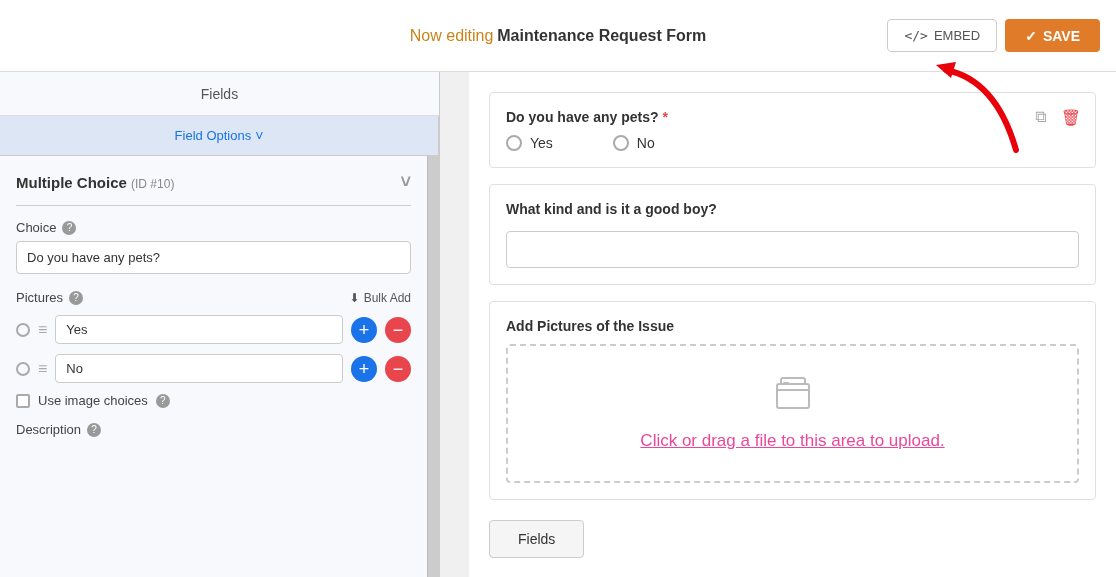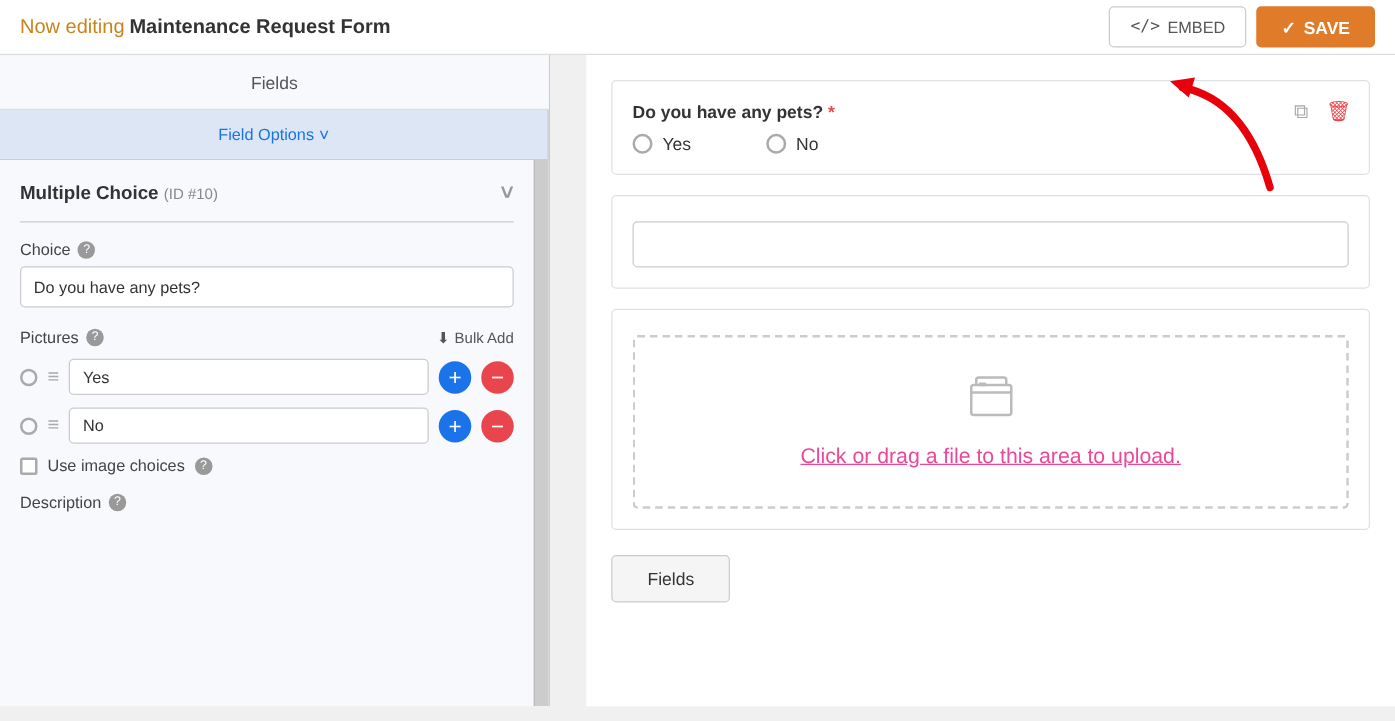--- a/index.html
+++ b/index.html
@@ -2,24 +2,24 @@
 <html><head>
   <meta charset="utf-8">
   <style>
     * { box-sizing: border-box; margin: 0; padding: 0; font-family: -apple-system, BlinkMacSystemFont, 'Segoe UI', Arial, sans-serif; }
     body { background: #f0f0f0; width: 1116px; height: 577px; overflow: hidden; font-size: 14px; }
 
     
     .top-bar {
       background: #fff;
       border-bottom: 1px solid #ddd;
-      height: 44px;
-      display: flex;
-      align-items: center;
-      justify-content: flex-start;
+      height: 72px;
+      display: flex;
+      align-items: center;
+      justify-content: center;
       position: relative;
       padding: 0 16px;
     }
     .top-bar-buttons {
       position: absolute;
       right: 16px;
       display: flex;
       gap: 8px;
     }
     .btn-embed {
@@ -529,25 +529,31 @@
         </div>
         <div class="radio-option">
           <div class="radio-circle"></div>
           <span>No</span>
         </div>
       </div>
     </div>
 
     
     <div class="form-section">
+      <div class="form-section-title">
+        <span>What kind and is it a good boy?</span>
+      </div>
       <input class="text-field-input" type="text" style="">
     </div>
 
     
     <div class="form-section">
+      <div class="form-section-title">
+        <span>Add Pictures of the Issue</span>
+      </div>
       <div class="upload-area">
         <div class="upload-icon">
           <svg width="40" height="36" viewBox="0 0 40 36" fill="none" xmlns="http://www.w3.org/2000/svg">
             <rect x="4" y="8" width="32" height="24" rx="2" stroke="#bbb" stroke-width="2" fill="none"></rect>
             <path d="M4 14 L36 14" stroke="#bbb" stroke-width="2"></path>
             <path d="M8 8 L8 4 Q8 2 10 2 L30 2 Q32 2 32 4 L32 8" stroke="#bbb" stroke-width="2" fill="none"></path>
             <rect x="10" y="6" width="6" height="3" rx="1" fill="#bbb"></rect>
           </svg>
         </div>
         <div class="upload-text">

